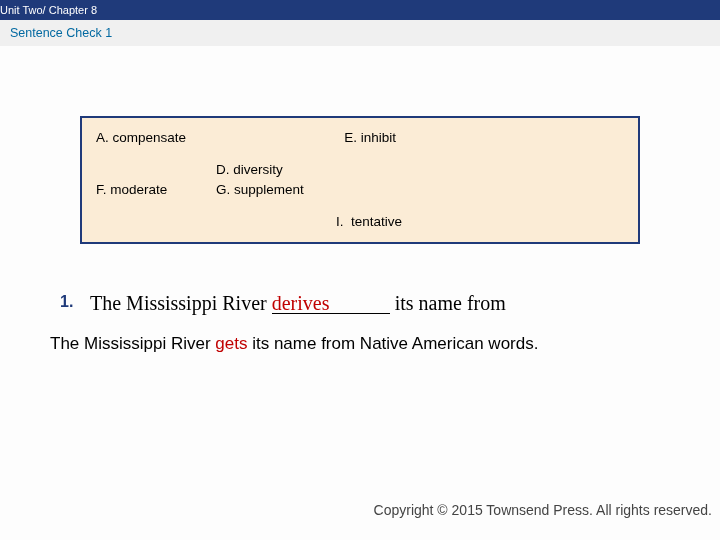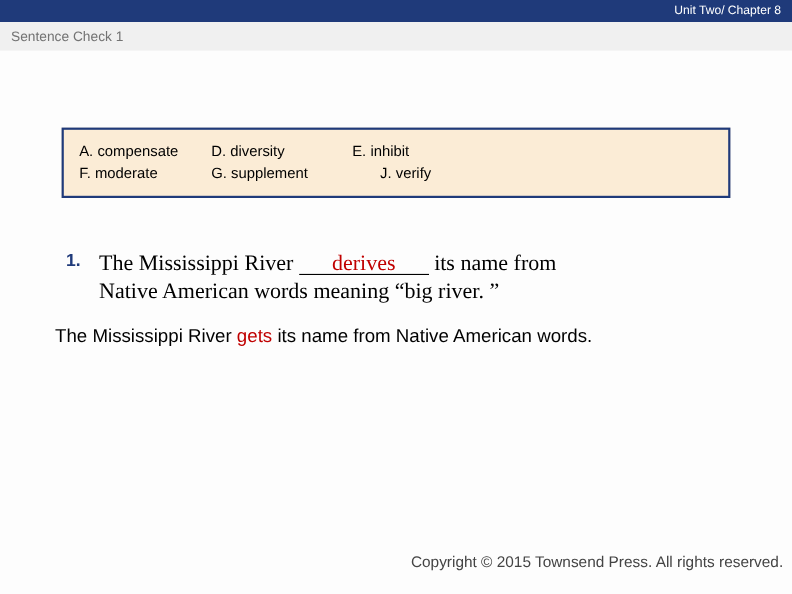--- a/index.html
+++ b/index.html
@@ -7,52 +7,52 @@
     width: 720px;
     height: 540px;
     font-family: Arial, Helvetica, sans-serif;
     background: #fdfdfd;
     position: relative;
     overflow: hidden;
   }
   .top-bar {
     background: #1f3a7a;
     color: #fff;
-    text-align: right;
+    text-align: left;
     font-size: 11px;
     padding: 3px 10px 3px 0;
     height: 20px;
     line-height: 14px;
   }
   .subtitle-bar {
     background: #f0f0f0;
     font-size: 12.5px;
     padding: 6px 10px;
-    color: #737373;
+    color: #0369a1;
   }
   .choices-box {
     margin: 70px auto 0 auto;
-    width: 608px;
+    width: 560px;
     background: #fbecd6;
     border: 2px solid #1f3a7a;
     padding: 10px 14px 10px 14px;
   }
   .choices-row {
     display: flex;
     font-size: 13.5px;
     line-height: 20px;
   }
   .cell {
     position: relative;
     white-space: nowrap;
   }
   .cell.a { width: 120px; }
   .cell.b { width: 120px; }
   .cell.c { width: 116px; }
-  .cell.d { width: 100px; }
+  .cell.d { width: 100px; margin-top: 32px; }
   .cell.e { width: 80px; text-align: right; }
   .lt { font-weight: normal; }
   .checkmark {
     position: absolute;
     left: -13px;
     top: 1px;
     width: 14px;
     height: 14px;
     color: #000;
     font-weight: bold;
@@ -74,21 +74,21 @@
   .qtext {
     font-family: "Times New Roman", Times, serif;
     font-size: 20px;
     line-height: 26px;
     color: #000;
   }
   .qtext .blank-wrap {
     display: inline-block;
     position: relative;
     width: 118px;
-    text-align: center;
+    text-align: left;
     vertical-align: baseline;
   }
   .qtext .blank-line {
     position: absolute;
     left: 0; right: 0; bottom: 2px;
     border-bottom: 1px solid #000;
   }
   .qtext .answer {
     color: #c00000;
     position: relative;
@@ -136,32 +136,30 @@
   </div>
   <div class="choices-row">
     <div class="cell a">
       <span class="lt">F.</span>
       <span>moderate</span>
     </div>
     <div class="cell b">
       <span class="lt">G.</span>
       <span>supplement</span>
     </div>
-    <div class="cell e">
-      <span class="lt">J.</span>
-      <span>verify</span>
+    <div class="cell d">
+      <span class="lt">I.</span>&nbsp;&nbsp;<span>tentative</span>
     </div>
   </div>
 </div>
 
 <div class="question-block">
   <div class="qnum">1.</div>
   <div class="qtext">
     <span>The Mississippi River </span><span class="blank-wrap"><span class="blank-line"></span><span class="answer">derives</span></span><span> its name from</span><br>
-    <span>Native American words meaning “big river. ”</span>
   </div>
 </div>
 
 <div class="explain">
   <span>The Mississippi River </span><span class="gets">gets</span><span> its name from Native American words.</span>
 </div>
 
 <div class="copyright">Copyright © 2015 Townsend Press. All rights reserved.</div>
 
 </body></html>

